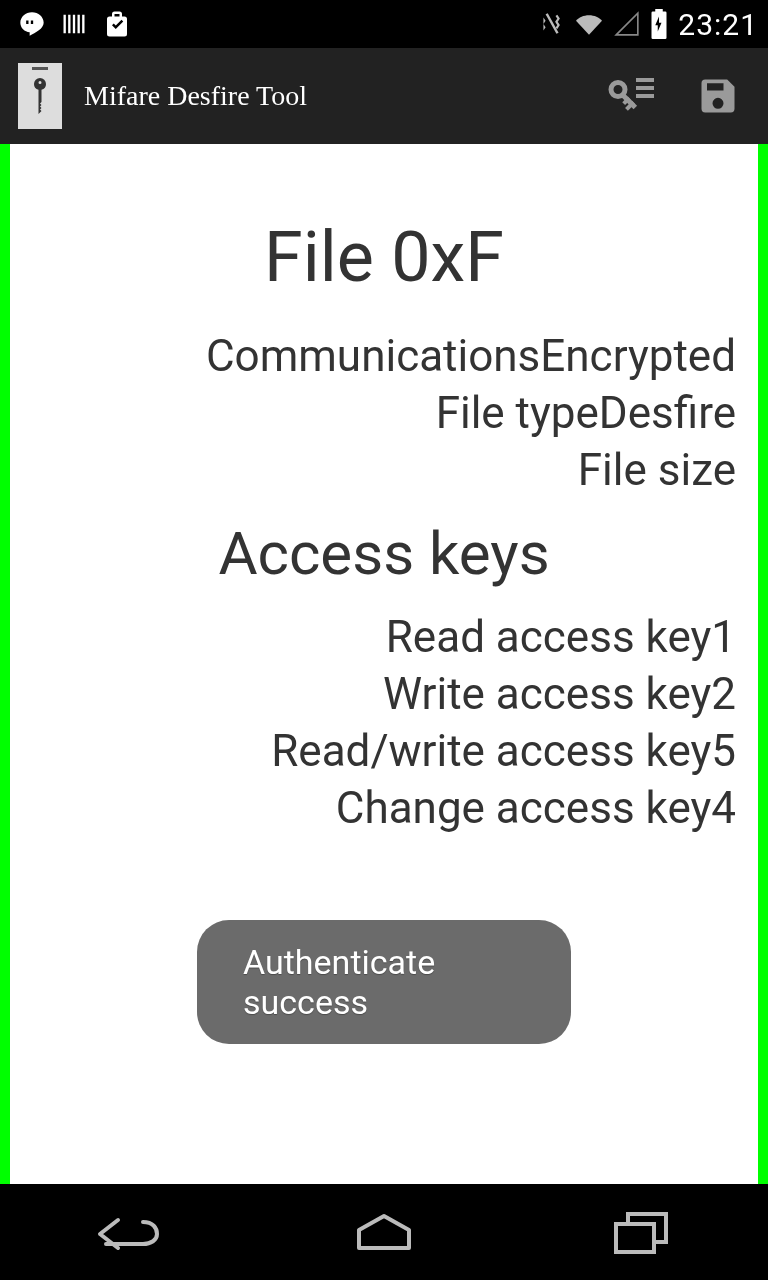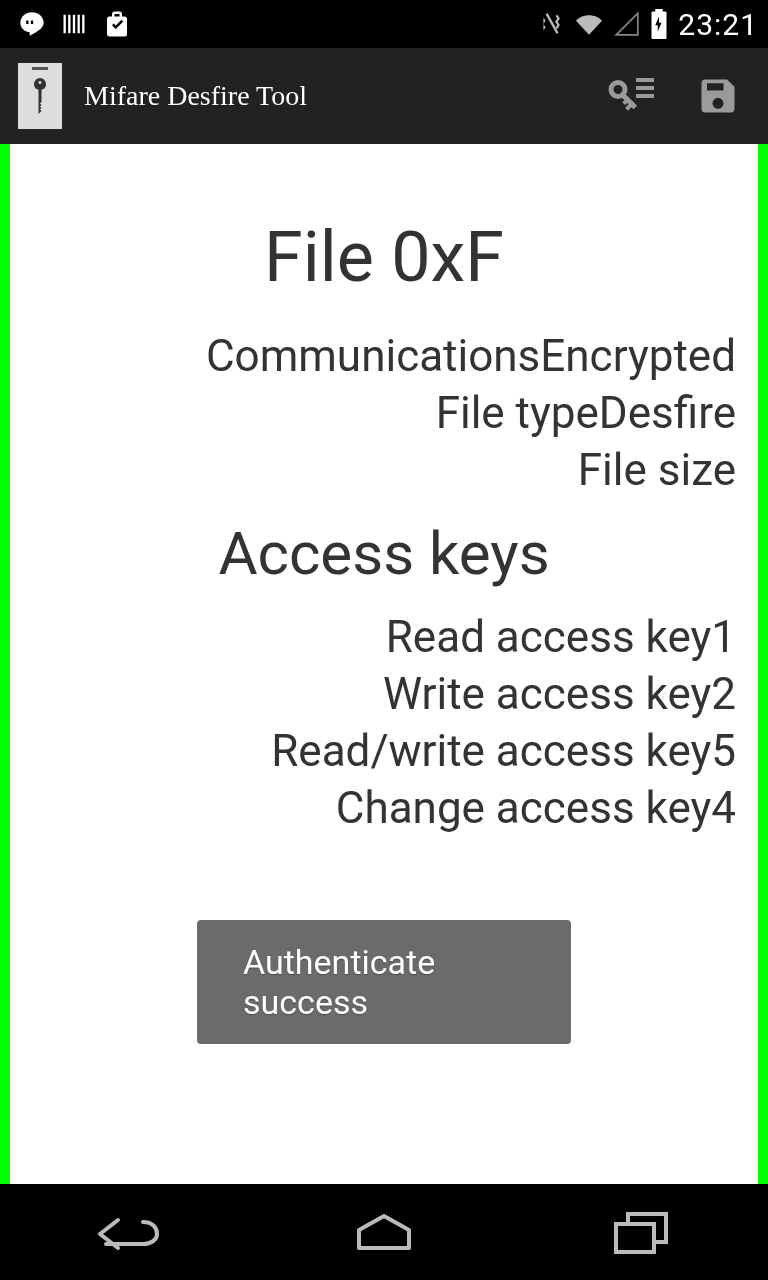--- a/index.html
+++ b/index.html
@@ -26,21 +26,21 @@
   .content { background: #fff; height: 100%; padding: 32px 22px 0 22px; color: #333; position: relative; }
 
   .file-title { text-align: center; font-size: 70px; font-weight: 400; color: #333; margin-top: 40px; margin-bottom: 30px; }
   .section-title { text-align: center; font-size: 60px; font-weight: 400; color: #333; margin-top: 18px; margin-bottom: 20px; }
 
   .kv { display: flex; justify-content: flex-end; font-size: 44px; color: #333; line-height: 1.3; }
   .kv .k { text-align: left; }
   .kv .v { text-align: right; }
 
   
-  .toast { position: absolute; left: 50%; transform: translateX(-50%); bottom: 140px; background: #6b6b6b; color: #fff; font-size: 34px; padding: 22px 46px; border-radius: 4px; text-shadow: 0 1px 1px rgba(0,0,0,.3); }
+  .toast { position: absolute; left: 50%; transform: translateX(-50%); bottom: 140px; background: #6b6b6b; color: #fff; font-size: 34px; padding: 22px 46px; border-radius: 32px; text-shadow: 0 1px 1px rgba(0,0,0,.3); }
 
   
   .nav-bar { height: 96px; background: #000; display: flex; align-items: center; justify-content: space-around; }
   .nav-bar .nav-btn { width: 120px; height: 60px; display:flex; align-items:center; justify-content:center; }
 </style>
 </head>
 <body>
 
 <div class="screen">
 

